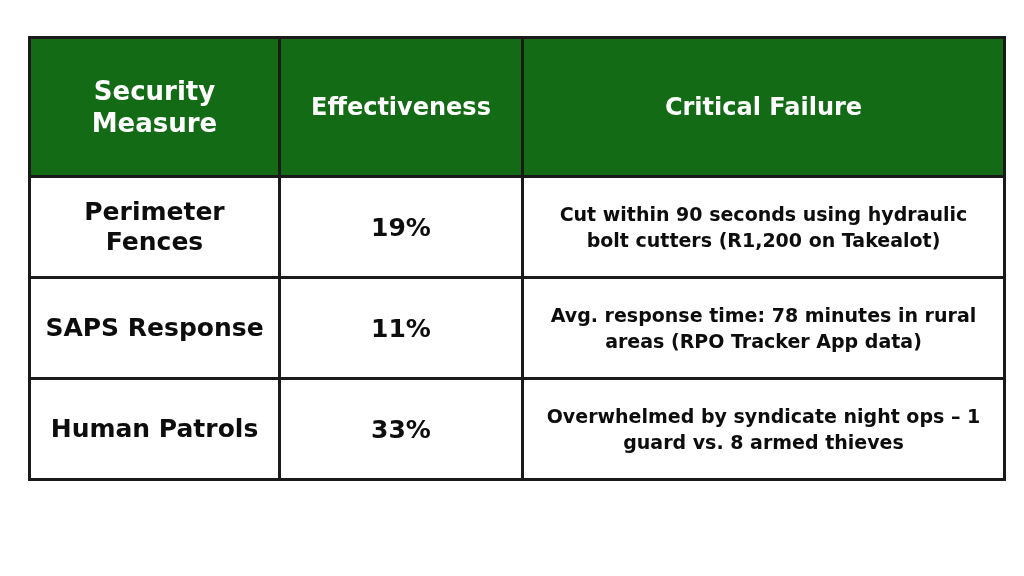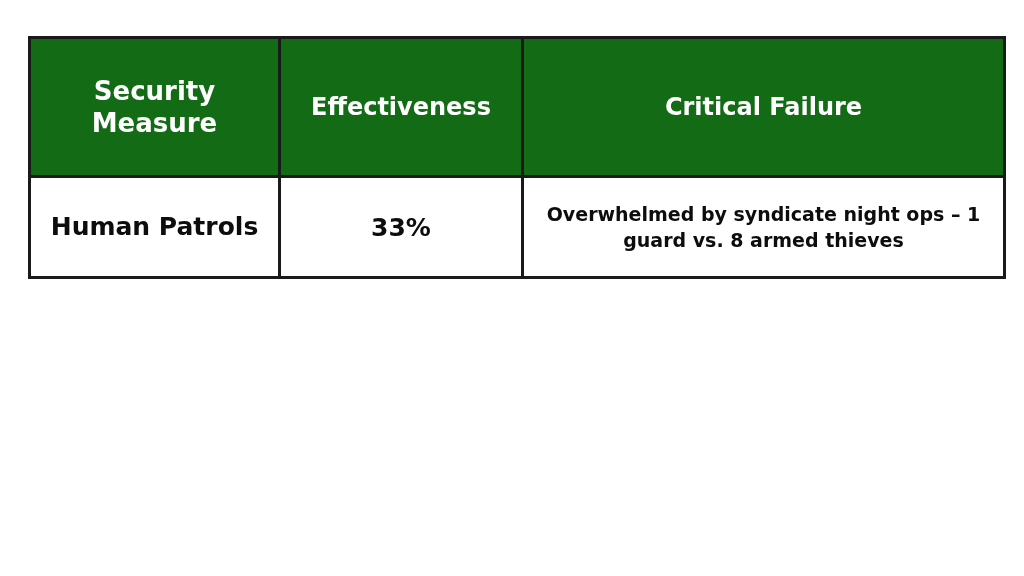--- a/index.html
+++ b/index.html
@@ -80,19 +80,29 @@
     </colgroup>
     <thead>
       <tr>
         <th class="h-measure">Security Measure</th>
         <th class="h-effect">Effectiveness</th>
         <th class="h-failure">Critical Failure</th>
       </tr>
     </thead>
     <tbody>
       <tr>
+        <td class="measure">Perimeter Fences</td>
+        <td class="effect">19%</td>
+        <td class="failure">Cut within 90 seconds using hydraulic bolt cutters (R1,200 on Takealot)</td>
+      </tr>
+      <tr>
+        <td class="measure">SAPS Response</td>
+        <td class="effect">11%</td>
+        <td class="failure">Avg. response time: 78 minutes in rural areas (RPO Tracker App data)</td>
+      </tr>
+      <tr>
         <td class="measure">Human Patrols</td>
         <td class="effect">33%</td>
         <td class="failure">Overwhelmed by syndicate night ops – 1 guard vs. 8 armed thieves</td>
       </tr>
     </tbody>
   </table>
 </div>
 
 </body></html>

